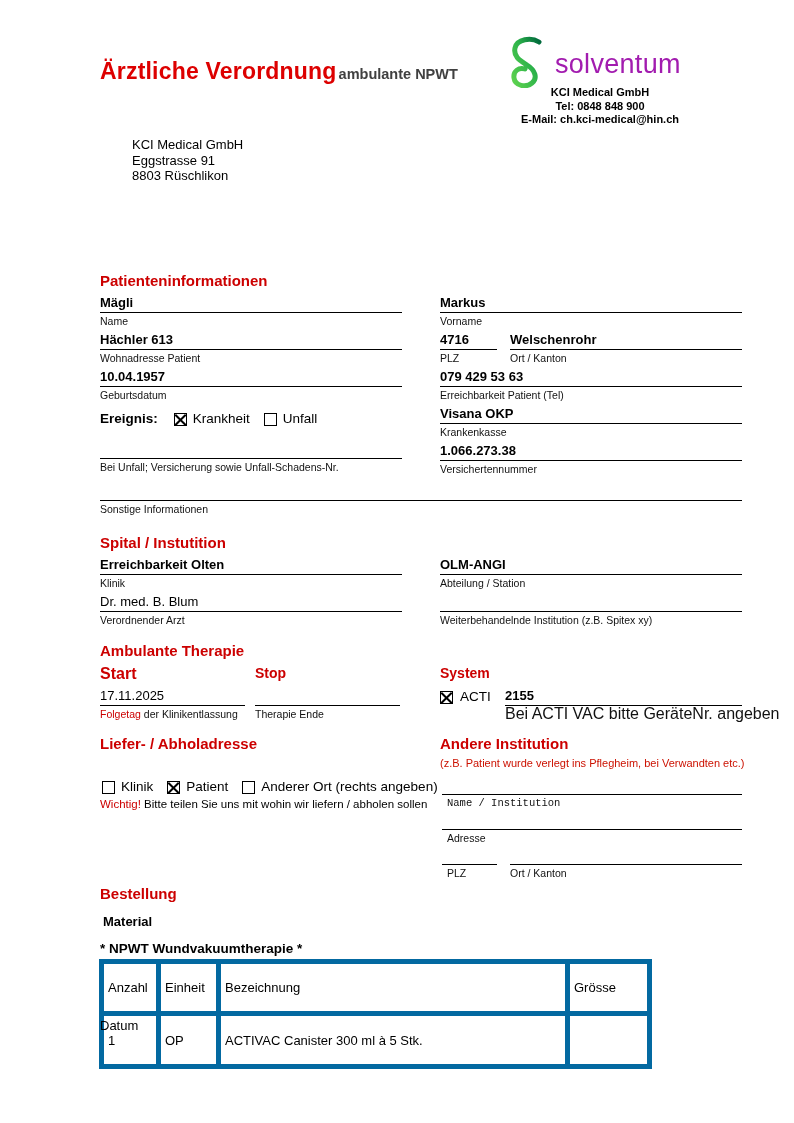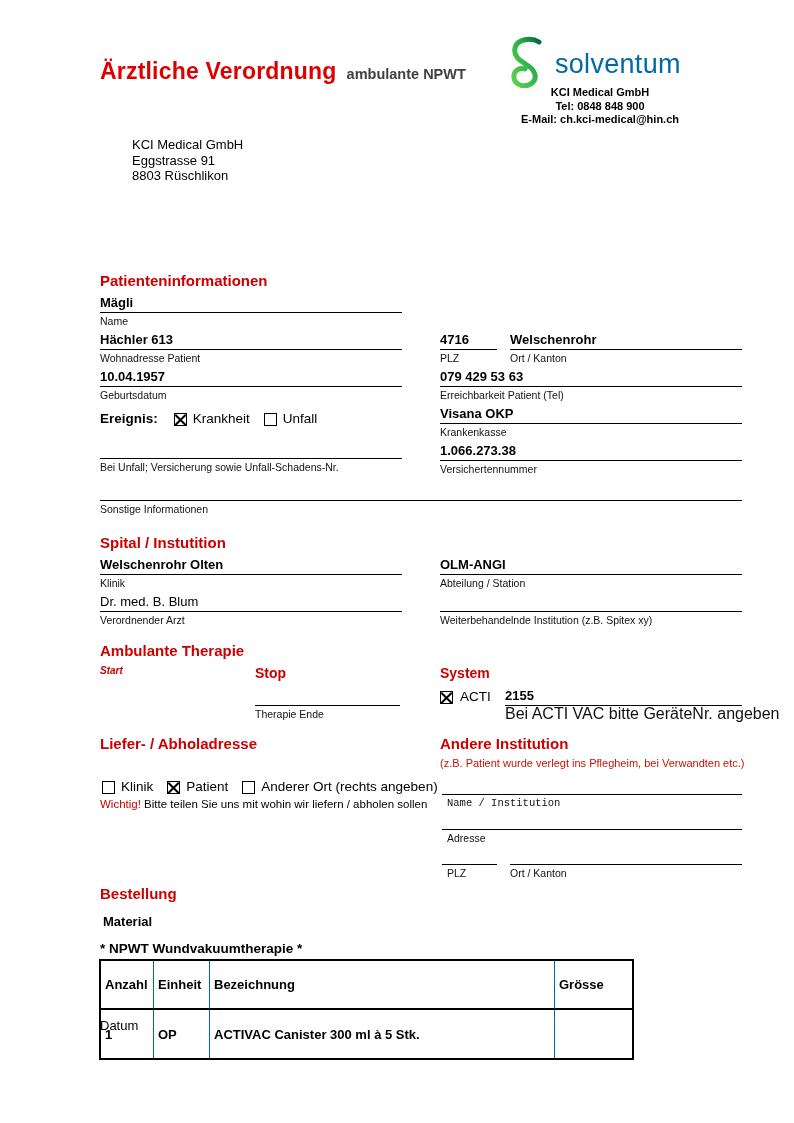--- a/index.html
+++ b/index.html
@@ -1,25 +1,25 @@
 <!DOCTYPE html>
 <html><head>
 <meta charset="utf-8">
 <style>
   html,body{margin:0;padding:0;background:#e8e8e8;}
   .page{
     position:relative;width:794px;height:1123px;background:#ffffff;margin:0 auto;
     font-family:"Liberation Sans",sans-serif;color:#000;overflow:hidden;
   }
   
-  .title-row{position:absolute;left:100px;top:58px;display:flex;align-items:baseline;gap:10px;}
+  .title-row{position:absolute;left:100px;top:58px;display:flex;align-items:baseline;gap:2px;}
   .title{font-size:23px;font-weight:bold;color:#dd0000;letter-spacing:0.2px;}
   .subtitle{font-size:14.5px;font-weight:bold;color:#404040;}
   .logo{position:absolute;left:506px;top:36px;display:flex;align-items:center;gap:9px;}
-  .logo-word{font-size:27px;color:#0369a1;letter-spacing:0.3px;}
+  .logo-word{font-size:27px;color:#a21caf;letter-spacing:0.3px;}
   .contact{position:absolute;left:450px;top:86px;width:300px;text-align:center;
     font-size:11px;font-weight:bold;line-height:13.5px;}
   .sender{position:absolute;left:132px;top:137px;font-size:13px;line-height:15.5px;}
   
   .sec-head{position:absolute;font-size:15px;font-weight:bold;color:#cc0000;}
   .field{position:absolute;}
   .field .value{font-size:13px;font-weight:bold;line-height:16px;min-height:16px;
     border-bottom:1px solid #000;padding-bottom:1px;white-space:nowrap;}
   .field .value.normal{font-weight:normal;}
   .field .label{font-size:10.5px;line-height:12px;margin-top:2px;color:#111;white-space:nowrap;}
@@ -32,22 +32,22 @@
   .cbrow{position:absolute;display:flex;align-items:flex-end;font-size:13.5px;}
   .cbrow .cb-label{margin:0 14px 0 6px;}
   .red{color:#cc0000;}
   .note-red{position:absolute;font-size:11px;color:#cc1100;}
   .smallnote{position:absolute;font-size:11.5px;}
   .boldline{position:absolute;font-size:13px;font-weight:bold;}
   .plain{position:absolute;font-size:13px;}
   
   .order-table{position:absolute;left:99px;top:959px;border-collapse:collapse;
     font-size:13px;}
-  .order-table th,.order-table td{border:1px solid #0369a1;text-align:left;
-    font-weight:bold;padding:15px 4px;white-space:nowrap;}
+  .order-table th,.order-table td{border:5px solid #0369a1;text-align:left;
+    font-weight:normal;padding:15px 4px;white-space:nowrap;}
   .order-table{border:2px solid #000;}
   .order-table thead th{border-bottom:2px solid #000;height:17px;}
   .order-table tbody td{height:18px;}
   .col-anzahl{width:44px;}.col-einheit{width:47px;}.col-bez{width:336px;}.col-groesse{width:69px;}
 </style>
 </head>
 <body>
 
 <div class="page">
 
@@ -83,20 +83,24 @@
     <div>Eggstrasse 91</div>
     <div>8803 Rüschlikon</div>
   </div>
 
   <div class="sec-head" style="left:100px;top:272px;">Patienteninformationen</div>
 
   <div class="field" style="left:100px;top:295px;width:302px;">
     <div class="value">Mägli</div>
     <div class="label">Name</div>
   </div>
+  <div class="field" style="left:440px;top:295px;width:302px;">
+    <div class="value">Markus</div>
+    <div class="label">Vorname</div>
+  </div>
 
   <div class="field" style="left:100px;top:332px;width:302px;">
     <div class="value">Hächler 613</div>
     <div class="label">Wohnadresse Patient</div>
   </div>
   <div class="field" style="left:440px;top:332px;width:57px;">
     <div class="value">4716</div>
     <div class="label">PLZ</div>
   </div>
   <div class="field" style="left:510px;top:332px;width:232px;">
@@ -136,41 +140,45 @@
   </div>
 
   <div class="field" style="left:100px;top:483px;width:642px;">
     <div class="value normal"></div>
     <div class="label">Sonstige Informationen</div>
   </div>
 
   <div class="sec-head" style="left:100px;top:534px;">Spital / Instutition</div>
 
   <div class="field" style="left:100px;top:557px;width:302px;">
-    <div class="value">Welschenrohr Olten</div>
+    <div class="value">Erreichbarkeit Olten</div>
     <div class="label">Klinik</div>
   </div>
   <div class="field" style="left:100px;top:594px;width:302px;">
     <div class="value normal">Dr. med. B. Blum</div>
     <div class="label">Verordnender Arzt</div>
   </div>
   <div class="field" style="left:440px;top:557px;width:302px;">
     <div class="value">OLM-ANGI</div>
     <div class="label">Abteilung / Station</div>
   </div>
   <div class="field" style="left:440px;top:594px;width:302px;">
     <div class="value normal"></div>
     <div class="label">Weiterbehandelnde Institution (z.B. Spitex xy)</div>
   </div>
 
   <div class="sec-head" style="left:100px;top:642px;">Ambulante Therapie</div>
-  <div class="sec-head" style="left:100px;top:665px;font-size:10px;font-style:italic;">Start</div>
+  <div class="sec-head" style="left:100px;top:665px;font-size:16px;">Start</div>
   <div class="sec-head" style="left:255px;top:665px;font-size:14px;">Stop</div>
   <div class="sec-head" style="left:440px;top:665px;font-size:14px;">System</div>
 
+  <div class="field" style="left:100px;top:688px;width:145px;">
+    <div class="value normal">17.11.2025</div>
+    <div class="label"><span class="red">Folgetag</span><span> der Klinikentlassung</span></div>
+  </div>
   <div class="field" style="left:255px;top:688px;width:145px;">
     <div class="value normal"></div>
     <div class="label">Therapie Ende</div>
   </div>
 
   <div class="cbrow" style="left:440px;top:689px;">
     <span class="checkbox checked"></span>
     <span style="margin-left:7px;">ACTI</span>
   </div>
   <div class="field" style="left:505px;top:688px;width:237px;">

